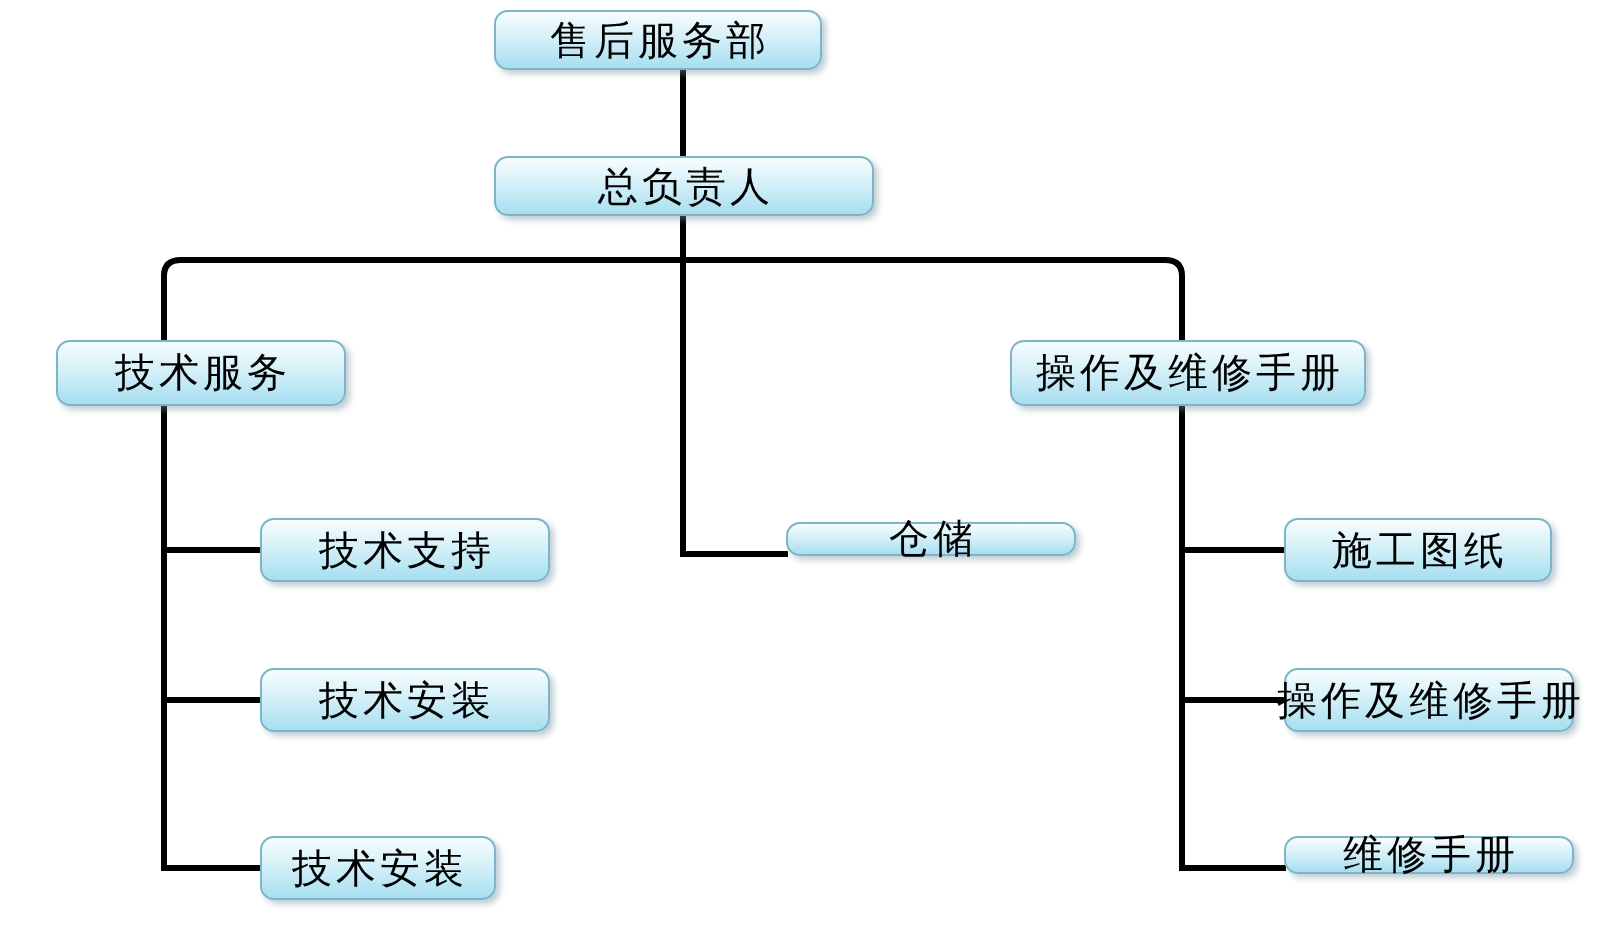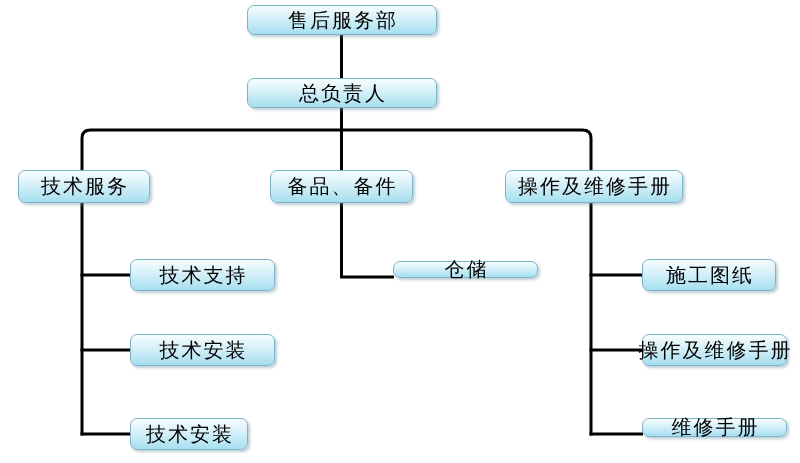--- a/index.html
+++ b/index.html
@@ -69,26 +69,25 @@
 
     <path class="connector" d="M80.5 275 H131"></path>
     <path class="connector" d="M80.5 350 H131"></path>
     <path class="connector" d="M80.5 434 H131"></path>
 
     <path class="connector" d="M589.5 275 H643"></path>
     <path class="connector" d="M589.5 350 H643"></path>
     <path class="connector" d="M589.5 434 H643"></path>
   </svg>
 
-  <div class="node" style="left:247px; top:5px;  width:190px; height:30px">售后服务部</div>
+  <div class="node" style="left:247px; top:5px;  width:164px; height:30px">售后服务部</div>
 
   <div class="node" style="left:247px; top:78px; width:190px; height:30px">总负责人</div>
 
-  <div class="node" style="left:18px;  top:170px; width:132px; height:33px">技术服务</div>
-  <div class="node" style="left:270px; top:170px; width:143px; height:33px">备品、备件</div>
+  <div class="node" style="left:28px;  top:170px; width:145px; height:33px">技术服务</div>
   <div class="node" style="left:130px; top:259px; width:145px; height:32px">技术支持</div>
 
   <div class="node" style="left:505px; top:170px; width:178px; height:33px">操作及维修手册</div>
   <div class="node" style="left:130px; top:334px; width:145px; height:32px">技术安装</div>
   <div class="node" style="left:130px; top:418px; width:118px; height:32px">技术安装</div>
 
   <div class="node" style="left:393px; top:261px; width:145px; height:17px">仓储</div>
 
   <div class="node" style="left:642px; top:259px; width:134px; height:32px">施工图纸</div>
   <div class="node" style="left:642px; top:334px; width:145px; height:32px">操作及维修手册</div>

